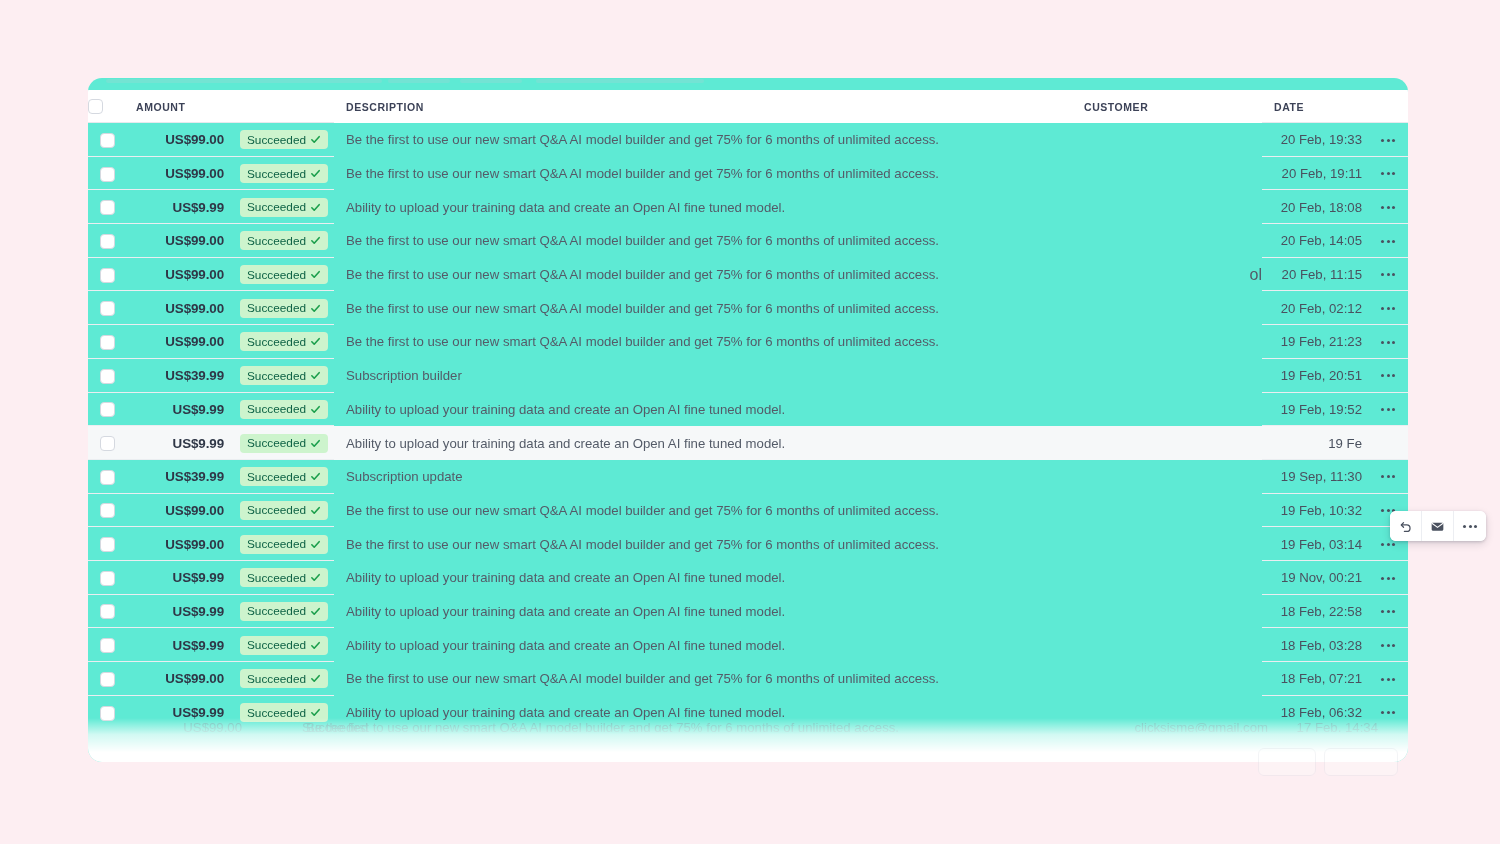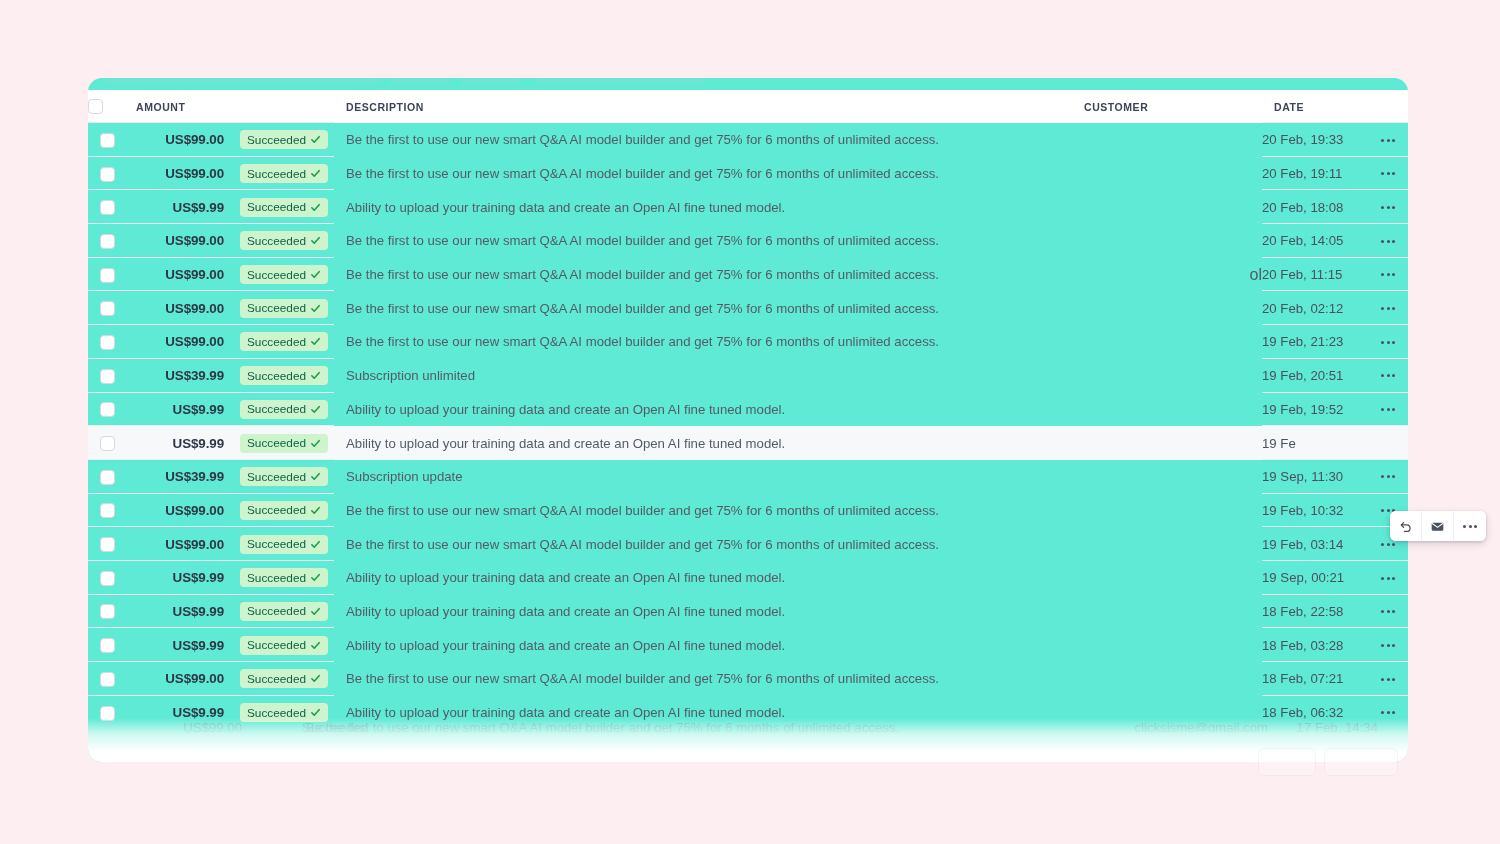--- a/index.html
+++ b/index.html
@@ -132,21 +132,21 @@
   td.cell-cust {
     padding-right: 0;
     text-align: right;
     color: #545b68;
     font-size: 16px;
     white-space: nowrap;
     overflow: hidden;
     direction: rtl;
   }
   td.cell-date {
-    text-align: left;
+    text-align: right;
     padding-right: 6px;
     color: #4a515f;
     font-size: 13.2px;
     white-space: nowrap;
   }
   td.cell-menu { text-align: center; }
 
   
   tr.is-hover td { background: #f6f8f9; }
 
@@ -461,21 +461,21 @@
             <td class="cell-check sep-left"><span class="cbx"></span></td>
             <td class="cell-amount sep-left">US$39.99</td>
             <td class="cell-status sep-left"><span class="badge">
                 <span>Succeeded</span>
                 <span class="tick">
                   <svg width="11" height="11" viewBox="0 0 12 12" fill="none">
                     <path d="M2 6.3 4.6 9 10 2.9" stroke="#1a9e4b" stroke-width="1.7" stroke-linecap="round" stroke-linejoin="round"></path>
                   </svg>
                 </span>
               </span></td>
-            <td class="cell-desc sep-left">Subscription unlimited</td>
+            <td class="cell-desc sep-left">Subscription builder</td>
             <td class="cell-cust sep-gap"></td>
             <td class="cell-date sep-right">19 Feb, 20:51</td>
             <td class="cell-menu sep-right"><span class="dots">
                 <i></i>
                 <i></i>
                 <i></i>
               </span></td>
           </tr>
           <tr>
             <td class="cell-check sep-left"><span class="cbx"></span></td>
@@ -583,21 +583,21 @@
             <td class="cell-status sep-left"><span class="badge">
                 <span>Succeeded</span>
                 <span class="tick">
                   <svg width="11" height="11" viewBox="0 0 12 12" fill="none">
                     <path d="M2 6.3 4.6 9 10 2.9" stroke="#1a9e4b" stroke-width="1.7" stroke-linecap="round" stroke-linejoin="round"></path>
                   </svg>
                 </span>
               </span></td>
             <td class="cell-desc sep-left">Ability to upload your training data and create an Open AI fine tuned model.</td>
             <td class="cell-cust sep-gap"></td>
-            <td class="cell-date sep-right">19 Sep, 00:21</td>
+            <td class="cell-date sep-right">19 Nov, 00:21</td>
             <td class="cell-menu sep-right"><span class="dots">
                 <i></i>
                 <i></i>
                 <i></i>
               </span></td>
           </tr>
           <tr>
             <td class="cell-check sep-left"><span class="cbx"></span></td>
             <td class="cell-amount sep-left">US$9.99</td>
             <td class="cell-status sep-left"><span class="badge">

